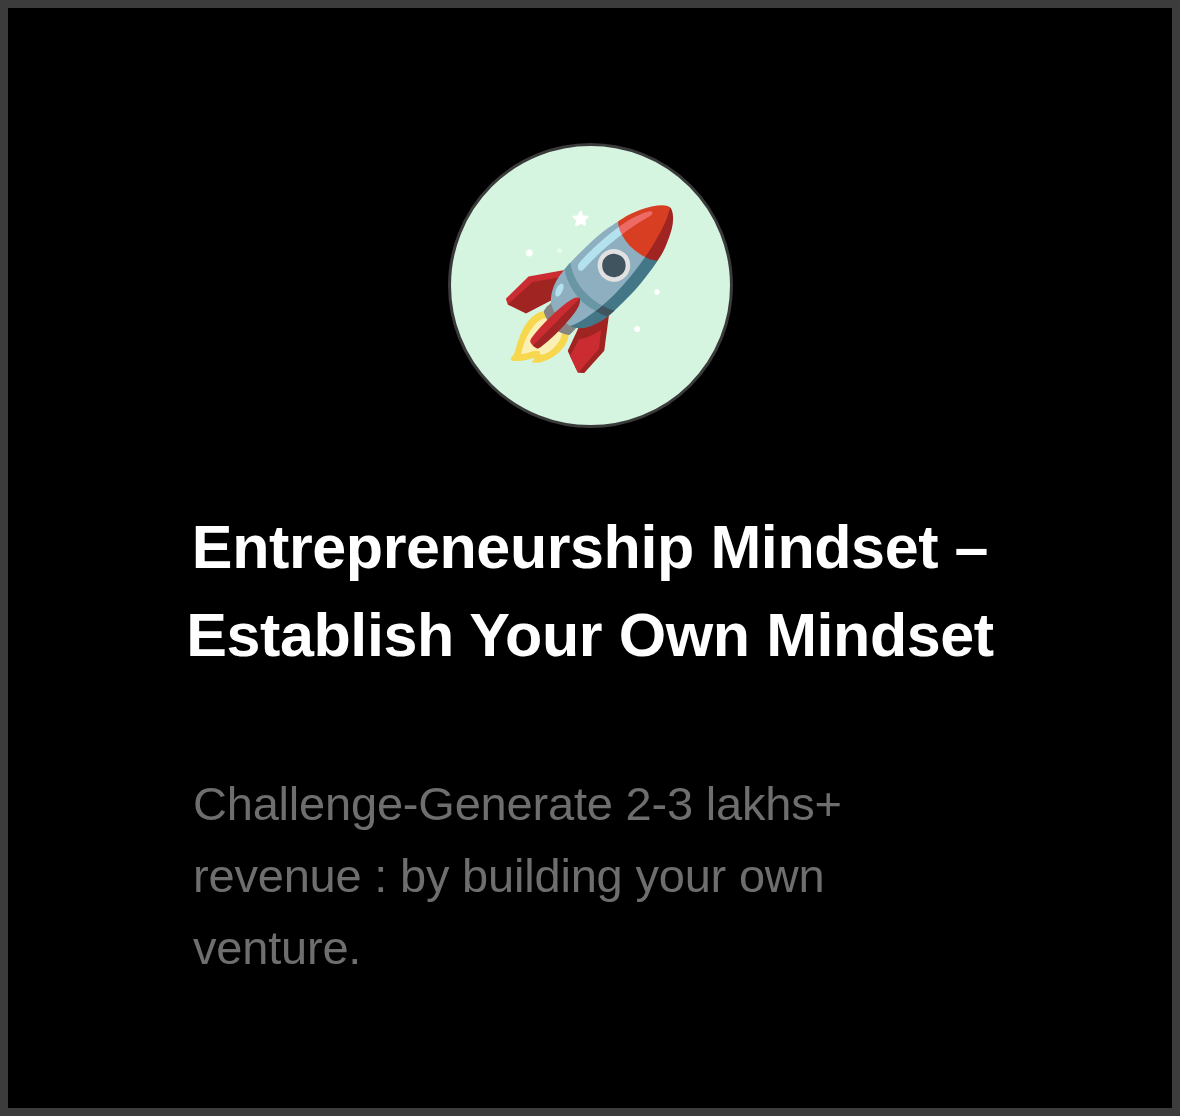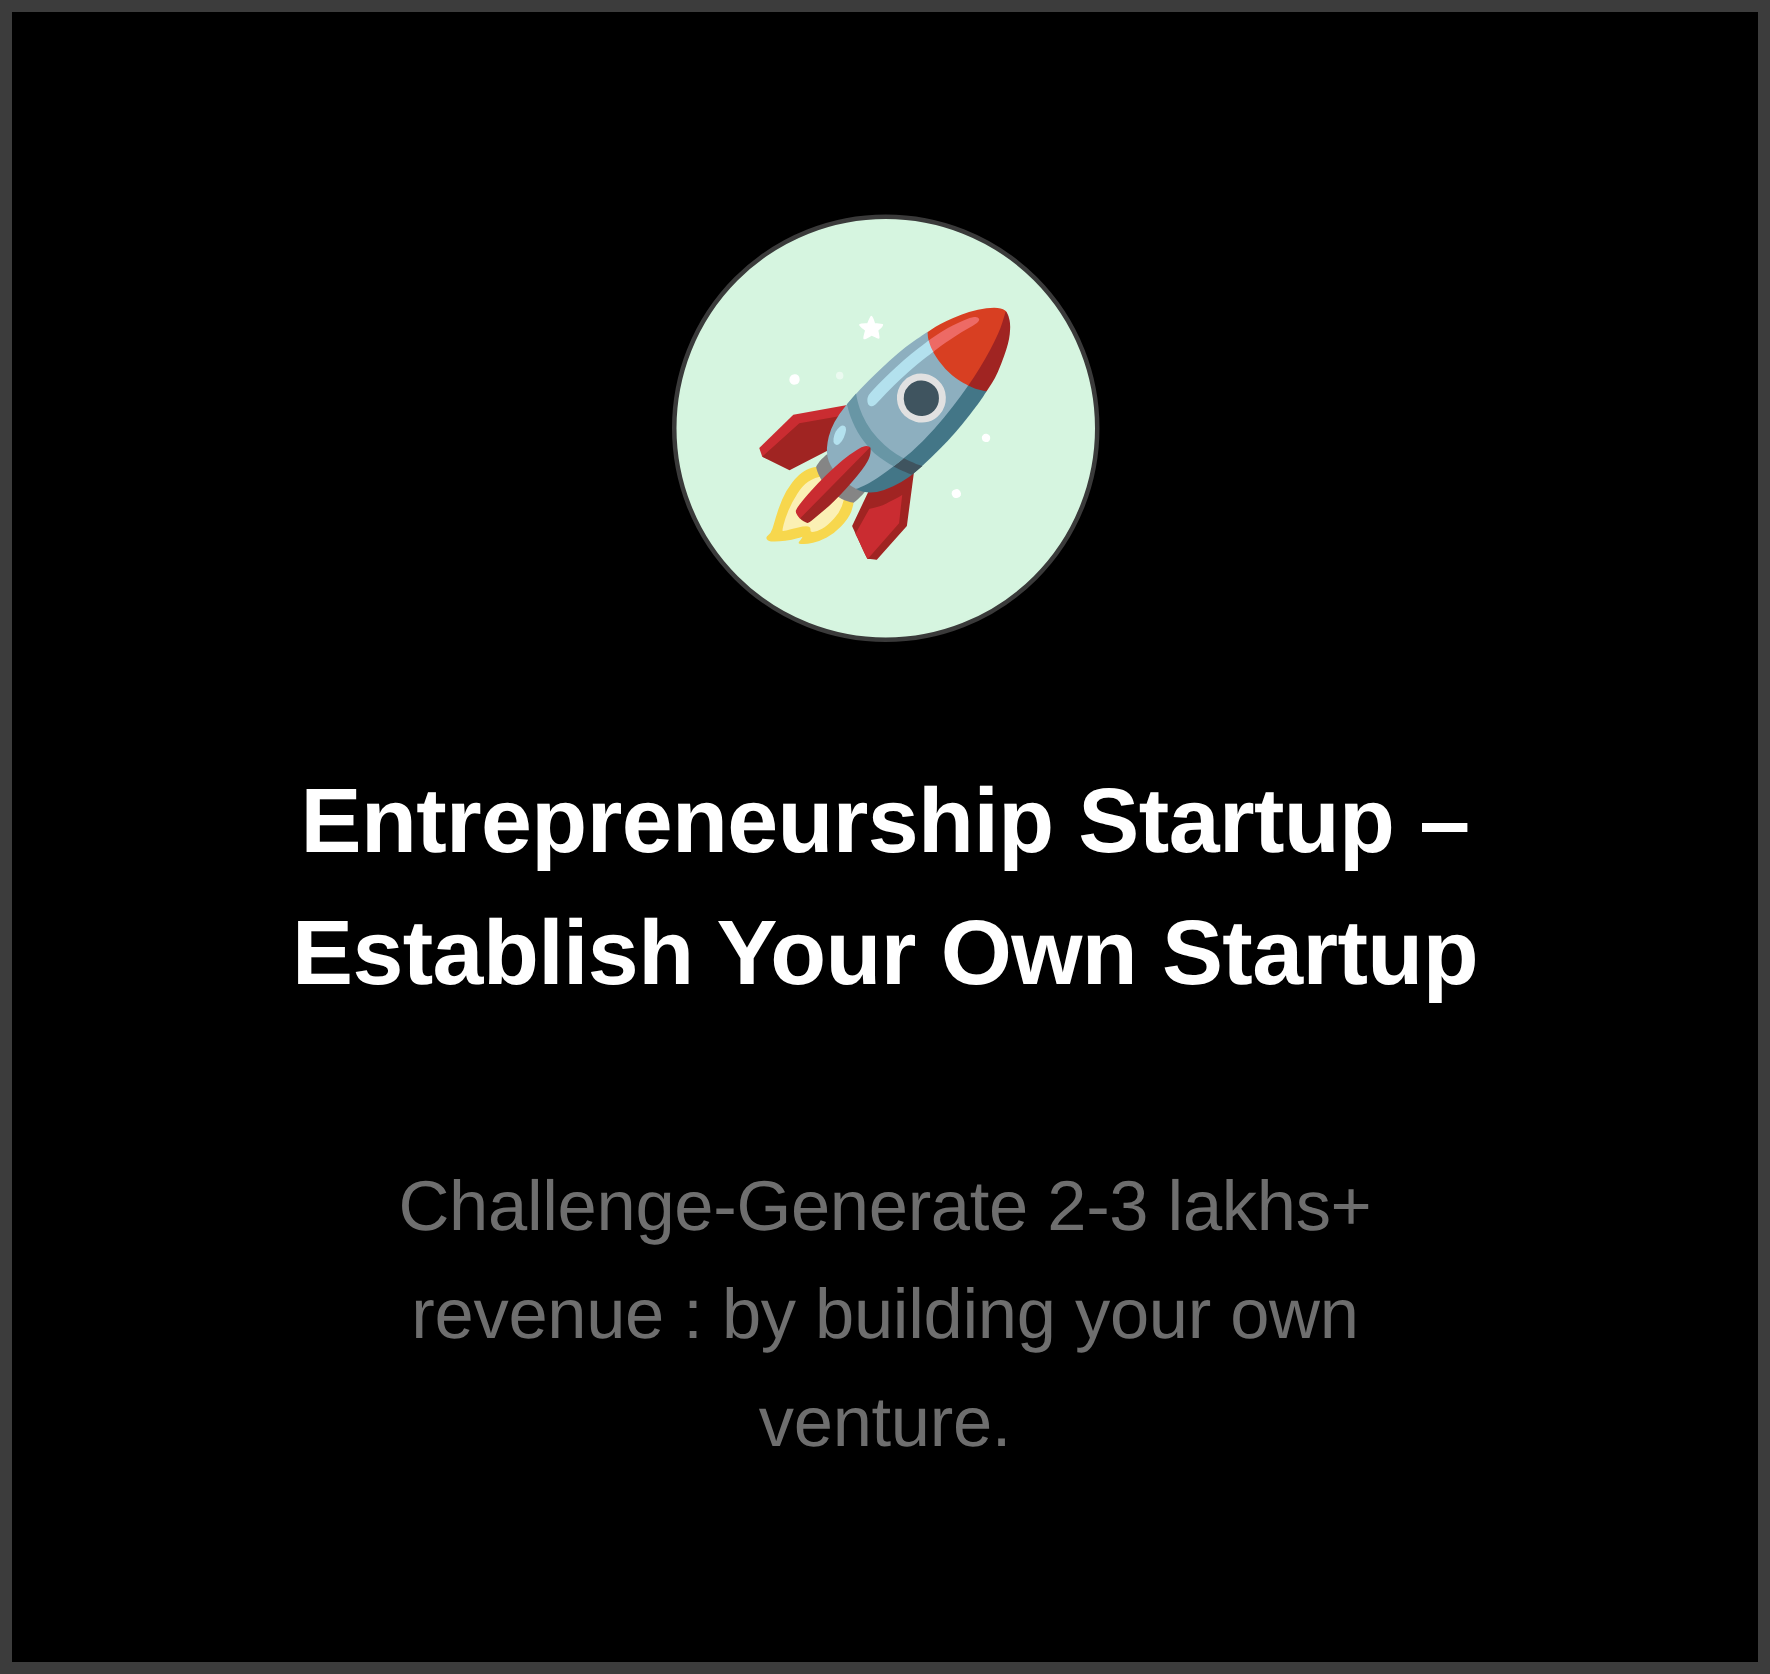--- a/index.html
+++ b/index.html
@@ -80,38 +80,38 @@
     padding: 0 80px;
     box-sizing: border-box;
   }
 
   
   .card-subtitle {
     position: absolute;
     left: 0;
     top: 760px;
     width: 1164px;
-    text-align: center;
+    text-align: left;
     color: #6e6e6e;
     font-size: 47px;
     font-weight: 400;
     line-height: 72px;
     letter-spacing: -0.2px;
     padding: 0 185px;
     box-sizing: border-box;
   }
 </style>
 </head>
 <body>
 
 <div class="card-frame">
   <div class="card-inner">
 
     <div class="icon-circle">
       <span class="icon-emoji">🚀</span>
     </div>
 
-    <div class="card-title">Entrepreneurship Startup – Establish Your Own Startup</div>
+    <div class="card-title">Entrepreneurship Mindset – Establish Your Own Mindset</div>
 
     <div class="card-subtitle">Challenge-Generate 2-3 lakhs+ revenue : by building your own venture.</div>
 
   </div>
 </div>
 
 </body></html>

